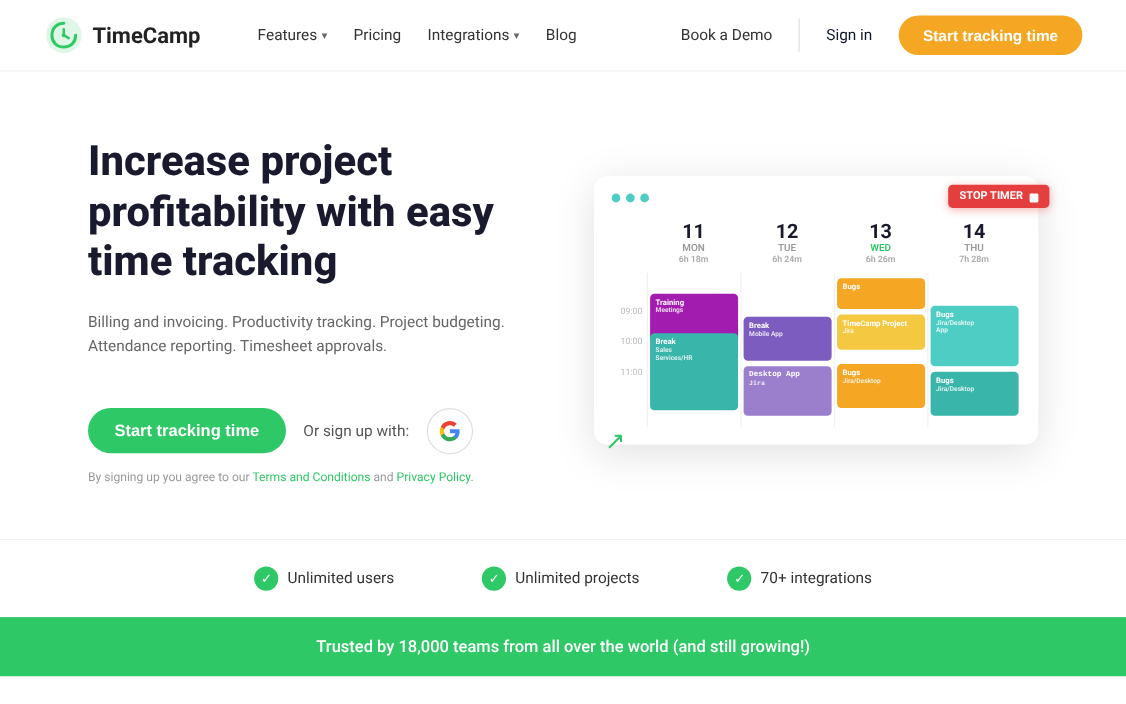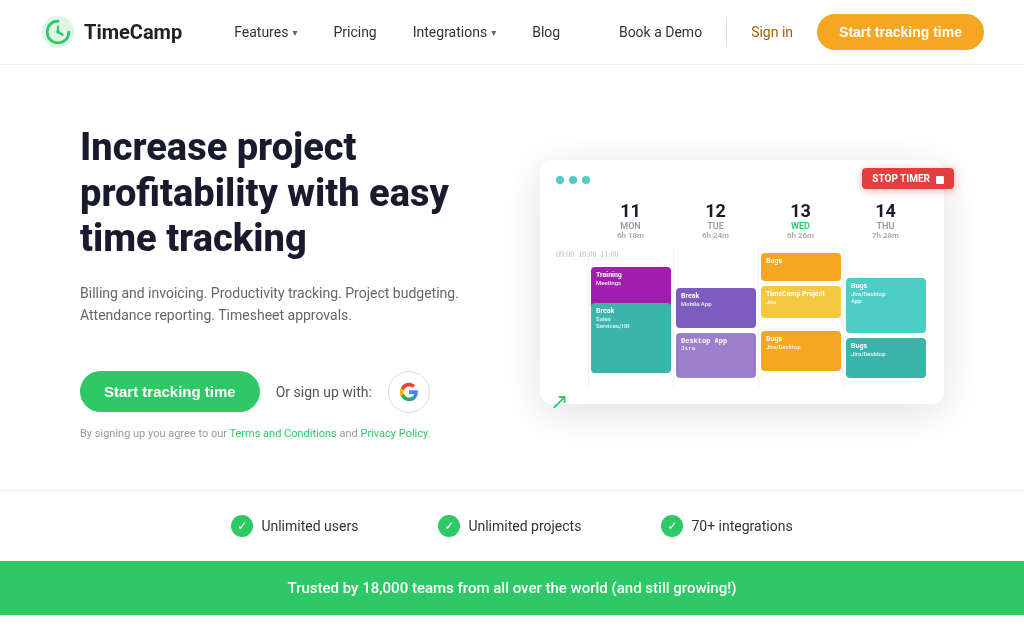--- a/index.html
+++ b/index.html
@@ -26,21 +26,21 @@
       height: 36px;
     }
     .logo-text {
       font-size: 20px;
       font-weight: 700;
       color: #222;
     }
     .nav-links {
       display: flex;
       align-items: center;
-      gap: 12px;
+      gap: 0;
       flex: 1;
     }
     .nav-item {
       display: flex;
       align-items: center;
       gap: 4px;
       padding: 8px 12px;
       font-size: 14px;
       color: #333;
       cursor: pointer;
@@ -62,21 +62,21 @@
       background: #ddd;
     }
     .book-demo {
       font-size: 14px;
       color: #333;
       text-decoration: none;
       padding: 8px 12px;
     }
     .sign-in {
       font-size: 14px;
-      color: #a16207;
+      color: #0f172a;
       text-decoration: none;
       padding: 8px 12px;
     }
     .cta-btn {
       background: #f5a623;
       color: #fff;
       border: none;
       border-radius: 25px;
       padding: 10px 22px;
       font-size: 14px;
@@ -374,21 +374,21 @@
         </div>
         <div class="cal-header">
           <div class="day-num">14</div>
           <div class="day-name">THU</div>
           <div class="hours" style="font-size:8px;color:#aaa">7h 28m</div>
         </div>
       </div>
 
       <div style="display:grid;grid-template-columns:32px repeat(4,1fr);height:140px;position:relative;">
 
-        <div style="display:flex;flex-direction:row;justify-content:space-between;font-family:Liberation Serif, serif;">
+        <div style="display:flex;flex-direction:column;justify-content:center;">
           <div class="grid-time">09:00</div>
           <div class="grid-time">10:00</div>
           <div class="grid-time">11:00</div>
         </div>
 
         <div style="position:relative;border-left:1px solid #f0f0f0;">
           <div class="event-block" style="background:#a21caf;top:19px;height:45px;">
             <div style="font-size:7px;font-weight:700;">Training</div>
             <div style="font-size:6px;opacity:0.85">Meetings</div>
           </div>

